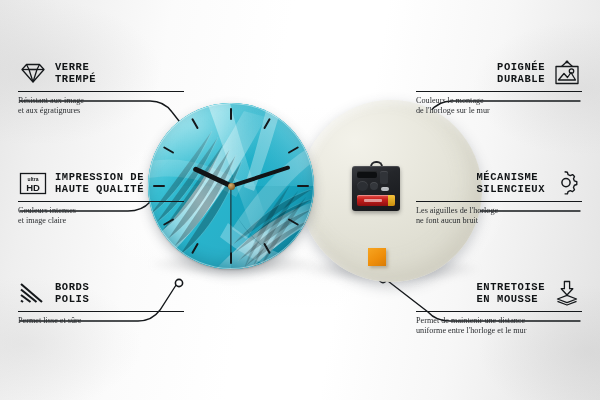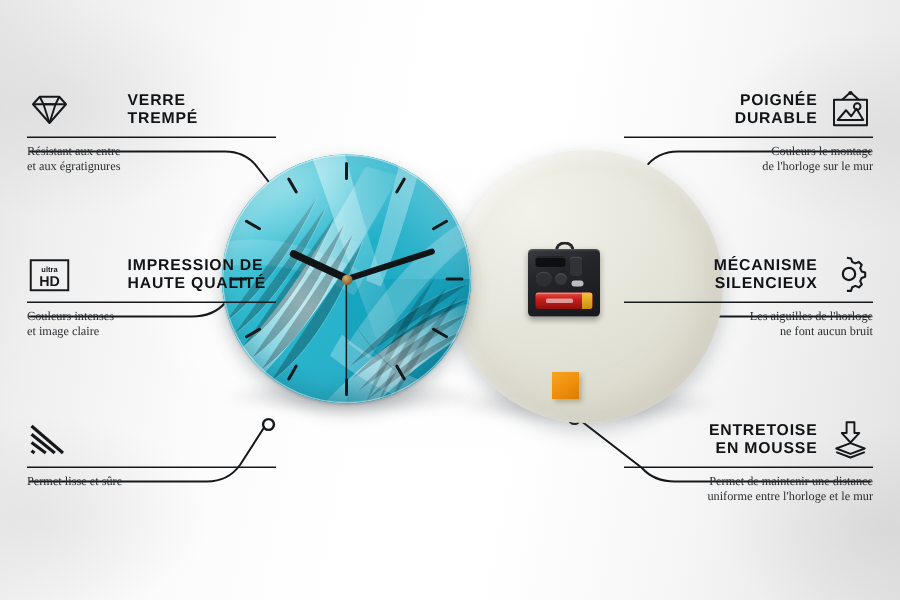--- a/index.html
+++ b/index.html
@@ -168,40 +168,39 @@
   .spacer {
     position: absolute;
     left: 68px; top: 148px; width: 18px; height: 18px;
     background: linear-gradient(145deg, #f7a521 0%, #ef8f0b 55%, #d97c05 100%);
     box-shadow: 2px 2px 3px rgba(110,90,50,.35);
   }
 
   
   .feature { position: absolute; width: 166px; }
   .feature.left  { text-align: left;  }
-  .feature.right { text-align: right; }
+  .feature.right { text-align: left; }
 
   .feat-head {
     display: flex;
     align-items: center;
     gap: 7px;
     min-height: 30px;
   }
   .feature.right .feat-head { flex-direction: row-reverse; }
 
   .feat-title {
-    font-family: Liberation Sans, sans-serif;
+    font-family: Liberation Mono, monospace;
     font-weight: 700;
     font-size: 10.5px;
     line-height: 12.4px;
     letter-spacing: .55px;
     color: #111416;
     text-transform: uppercase;
     white-space: pre-line;
-    margin-left: 30px;
   }
   .feat-rule {
     height: 0;
     border-top: 1.4px solid #15181b;
     margin-top: 3px;
   }
   .feat-desc {
     font-family: "Liberation Serif", serif;
     font-size: 8.2px;
     line-height: 10.2px;
@@ -400,21 +399,21 @@
           <path d="M4 8.5 H26"></path>
           <path d="M8.5 3.5 L11 8.5 L15 21"></path>
           <path d="M21.5 3.5 L19 8.5 L15 21"></path>
           <path d="M11 8.5 H19"></path>
         </g>
       </svg>
       <div class="feat-title">VERRE
 TREMPÉ</div>
     </div>
     <div class="feat-rule"></div>
-    <div class="feat-desc">Résistant aux entre
+    <div class="feat-desc">Résistant aux image
 et aux égratignures</div>
   </div>
 
   <div class="feature left" id="feature-hd-print">
     <div class="feat-head">
       <svg class="ico" width="30" height="25" viewBox="0 0 30 25">
         <rect x="2.5" y="2.5" width="25" height="20" fill="none" stroke="#15181b" stroke-width="1.3"></rect>
         <text x="15" y="10.4" text-anchor="middle" font-family="Liberation Sans, sans-serif" font-size="5" font-weight="700" fill="#15181b">ultra</text>
         <text x="15" y="19.6" text-anchor="middle" font-family="Liberation Sans, sans-serif" font-size="9.5" font-weight="700" fill="#15181b">HD</text>
       </svg>
@@ -429,20 +428,22 @@
   <div class="feature left" id="feature-polished-edges">
     <div class="feat-head">
       <svg class="ico" width="30" height="24" viewBox="0 0 30 24">
         <g stroke="#15181b" stroke-width="2.1" stroke-linecap="butt">
           <path d="M3 3 L24 21"></path>
           <path d="M3 8.5 L18.5 21"></path>
           <path d="M3 14 L12.5 21"></path>
           <path d="M3 19.5 L5 21"></path>
         </g>
       </svg>
+      <div class="feat-title">BORDS
+POLIS</div>
     </div>
     <div class="feat-rule"></div>
     <div class="feat-desc">Permet lisse et sûre</div>
   </div>
 
   <div class="feature right" id="feature-handle">
     <div class="feat-head">
       <svg class="ico" width="30" height="26" viewBox="0 0 30 26">
         <g fill="none" stroke="#15181b" stroke-width="1.3" stroke-linejoin="round">
           <path d="M15 1.5 L9.5 6.5 M15 1.5 L20.5 6.5"></path>

